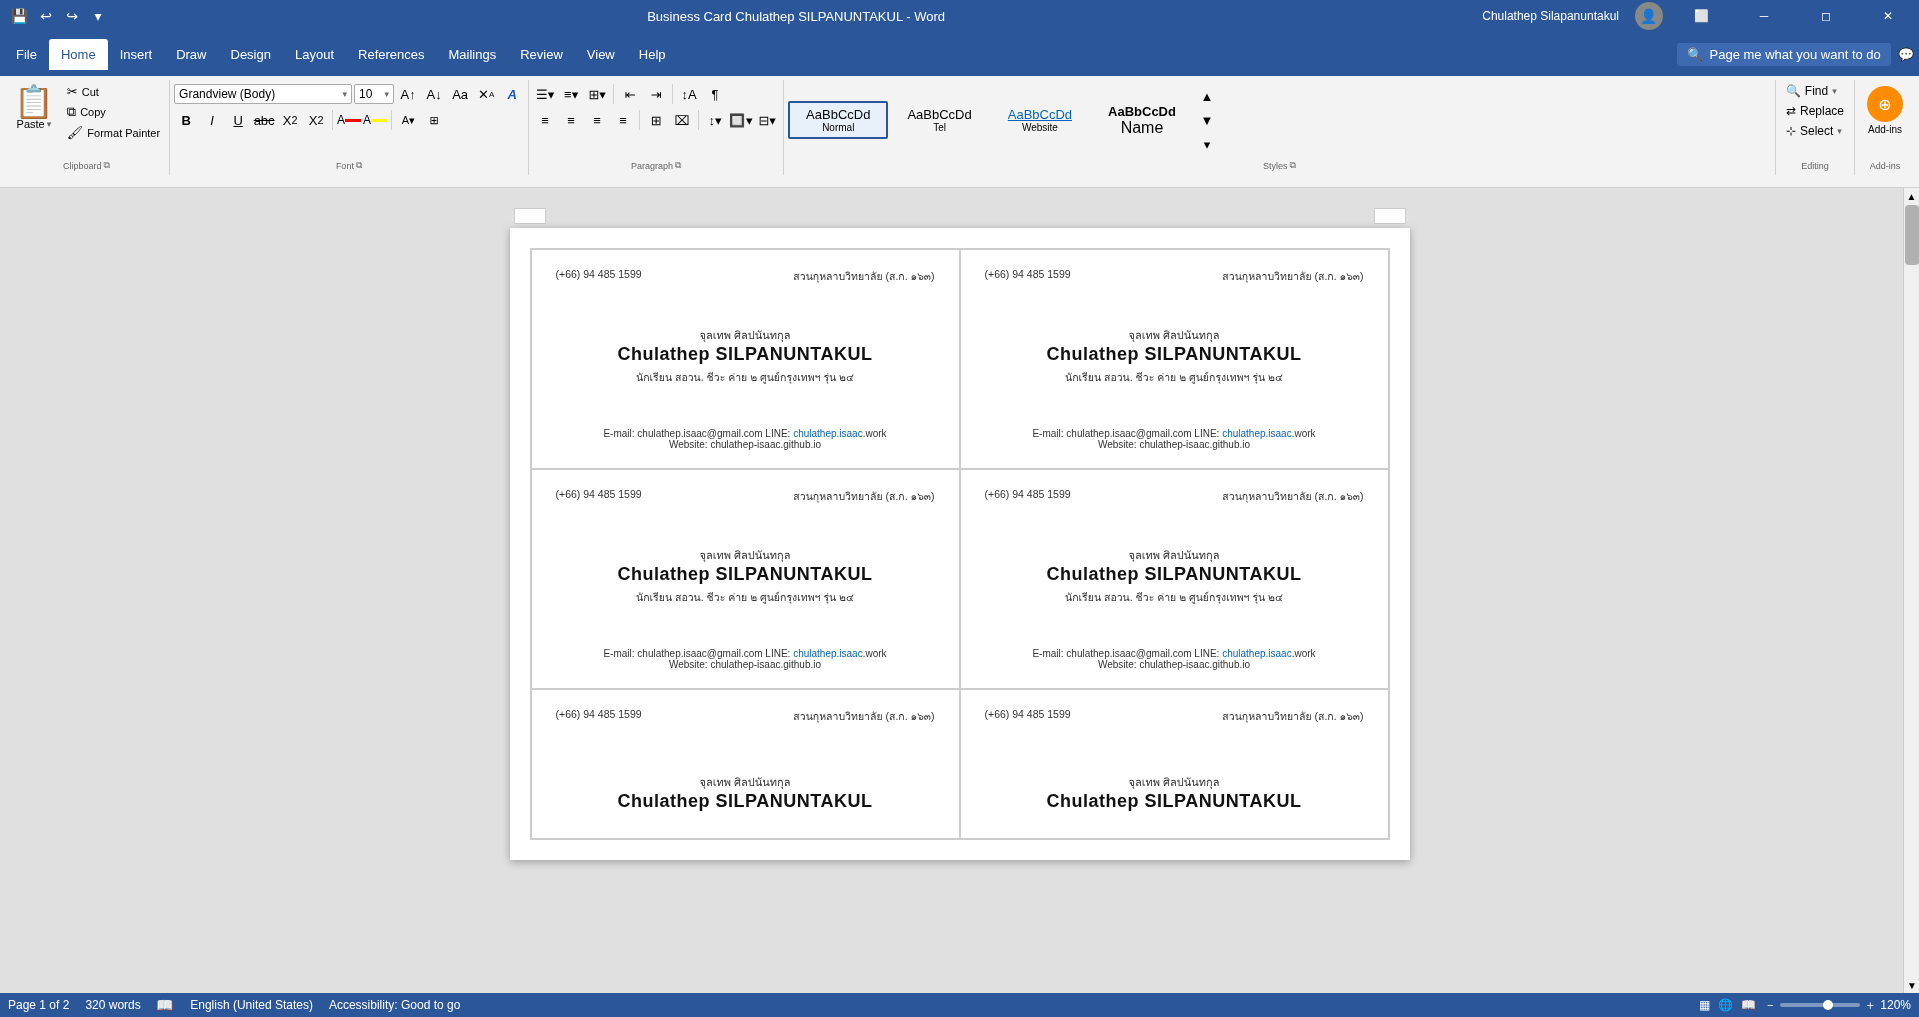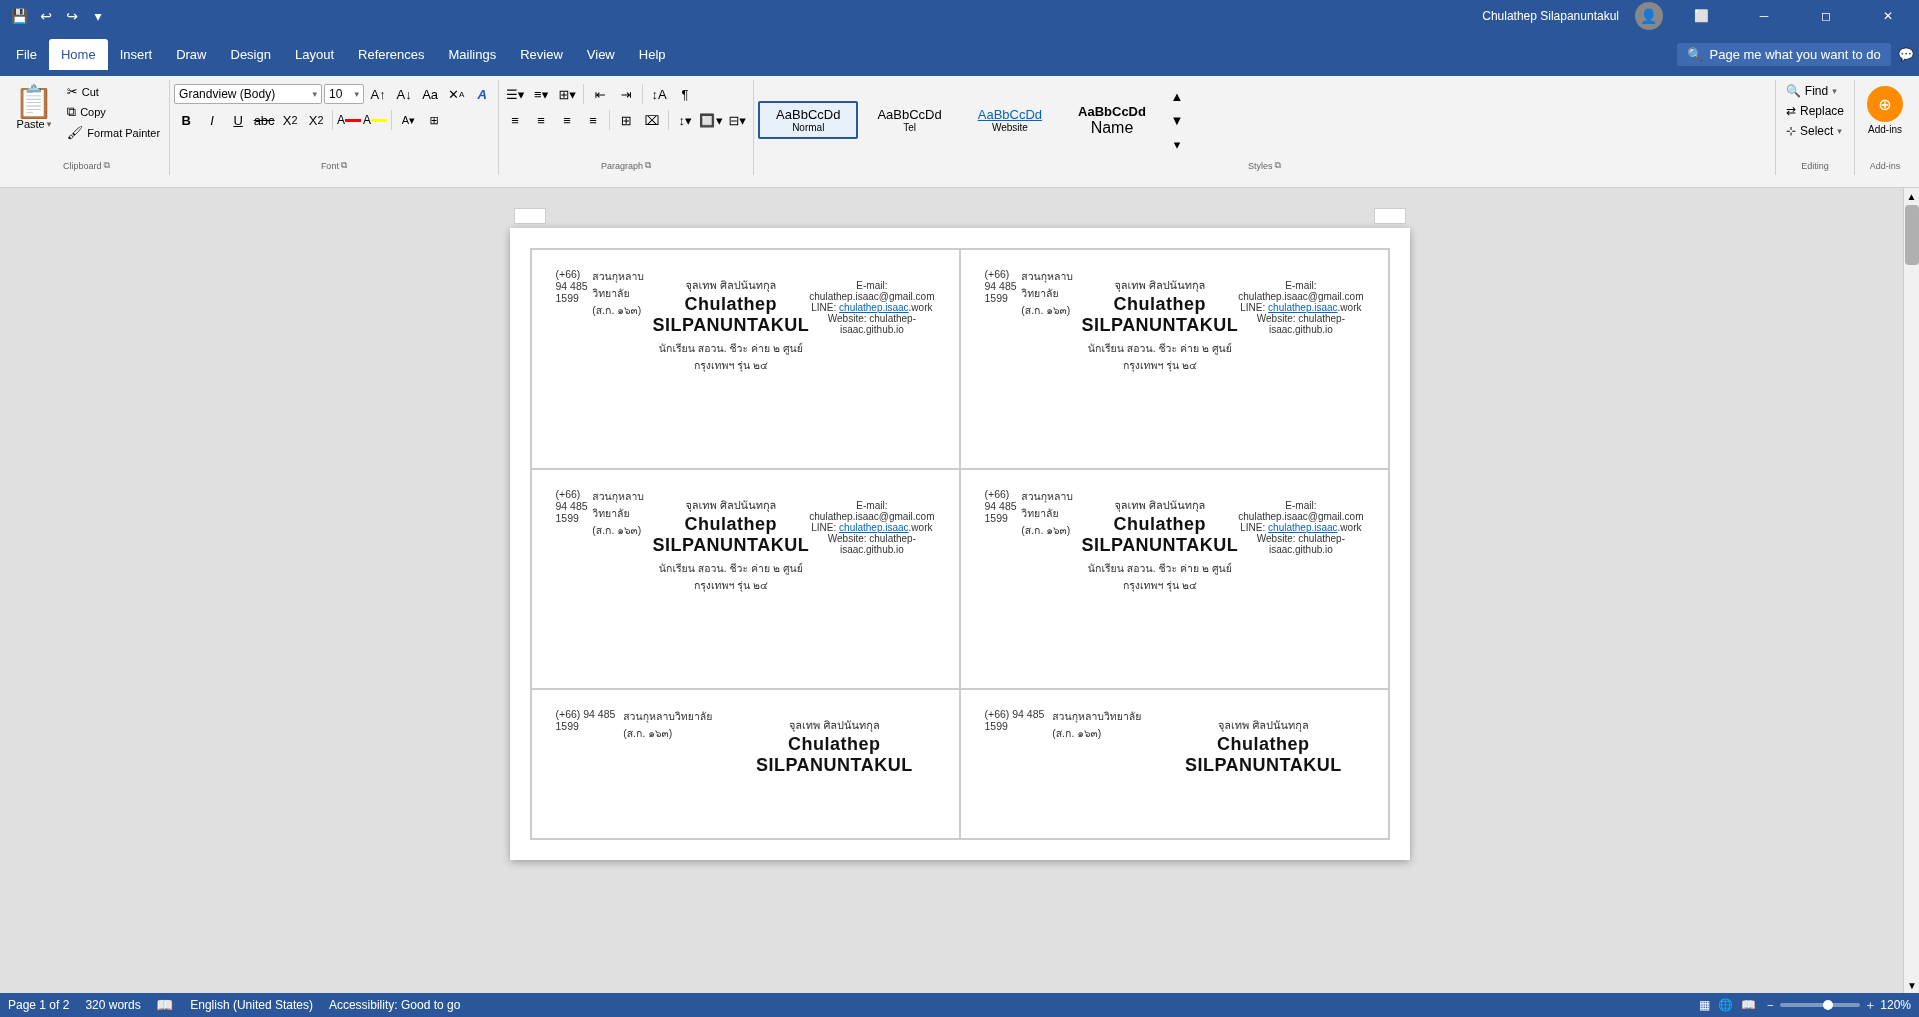--- a/index.html
+++ b/index.html
@@ -111,21 +111,21 @@
 
     
     .font-section {
       display: flex; flex-direction: column; gap: 2px;
     }
     .font-row { display: flex; align-items: center; gap: 2px; }
     .font-selector {
       display: flex; align-items: center;
       border: 1px solid #ababab; background: white;
       padding: 2px 4px; font-size: 12px; cursor: pointer;
-      border-radius: 2px; width: 148px; justify-content: space-between;
+      border-radius: 2px; width: 178px; justify-content: space-between;
     }
     .font-size-box {
       border: 1px solid #ababab; background: white;
       padding: 2px 4px; font-size: 12px; width: 40px;
       text-align: center; border-radius: 2px; cursor: pointer;
       display: flex; align-items: center; justify-content: space-between;
     }
     .format-btn {
       width: 24px; height: 24px; display: flex; align-items: center;
       justify-content: center; cursor: pointer; border-radius: 2px;
@@ -214,20 +214,21 @@
     .card-grid {
       display: grid;
       grid-template-columns: 1fr 1fr;
       border: 1px solid #ccc;
     }
     .business-card {
       border: 1px solid #ccc;
       padding: 18px 24px;
       min-height: 220px;
       display: flex;
+      flex-direction: column;
       justify-content: space-between;
       font-family: 'Segoe UI', Arial, sans-serif;
     }
     .card-top-row {
       display: flex;
       justify-content: space-between;
       font-size: 10.5px;
       color: #333;
       margin-bottom: 10px;
     }
@@ -249,21 +250,21 @@
       font-size: 10.5px;
       color: #333;
       margin-top: 4px;
     }
     .card-contact {
       text-align: center;
       font-size: 10px;
       color: #333;
       margin-top: 12px;
     }
-    .card-contact a { color: #0563C1; text-decoration: underline; }
+    .card-contact a { color: #0563C1; }
 
     
     .status-bar {
       background: #2b579a;
       height: 24px;
       display: flex;
       align-items: center;
       padding: 0 8px;
       color: white;
       font-size: 12px;
@@ -322,20 +323,23 @@
 <body>
 
 <div class="title-bar">
   <div class="title-bar-left">
     <div class="quick-access">
       <div class="qa-btn" title="Save">💾</div>
       <div class="qa-btn" title="Undo">↩</div>
       <div class="qa-btn" title="Redo">↪</div>
       <div class="qa-btn">▾</div>
     </div>
+  </div>
+  <div class="title-bar-center">
+    <span>Business Card Chulathep SILPANUNTAKUL  -  Word</span>
   </div>
   <div class="title-bar-right">
     <span>Chulathep Silapanuntakul</span>
     <div style="width:28px;height:28px;background:#888;border-radius:50%;overflow:hidden;display:flex;align-items:center;justify-content:center;font-size:14px;">👤</div>
     <div class="win-btn">⬜</div>
     <div class="win-btn">─</div>
     <div class="win-btn">◻</div>
     <div class="win-btn close">✕</div>
   </div>
 </div>

